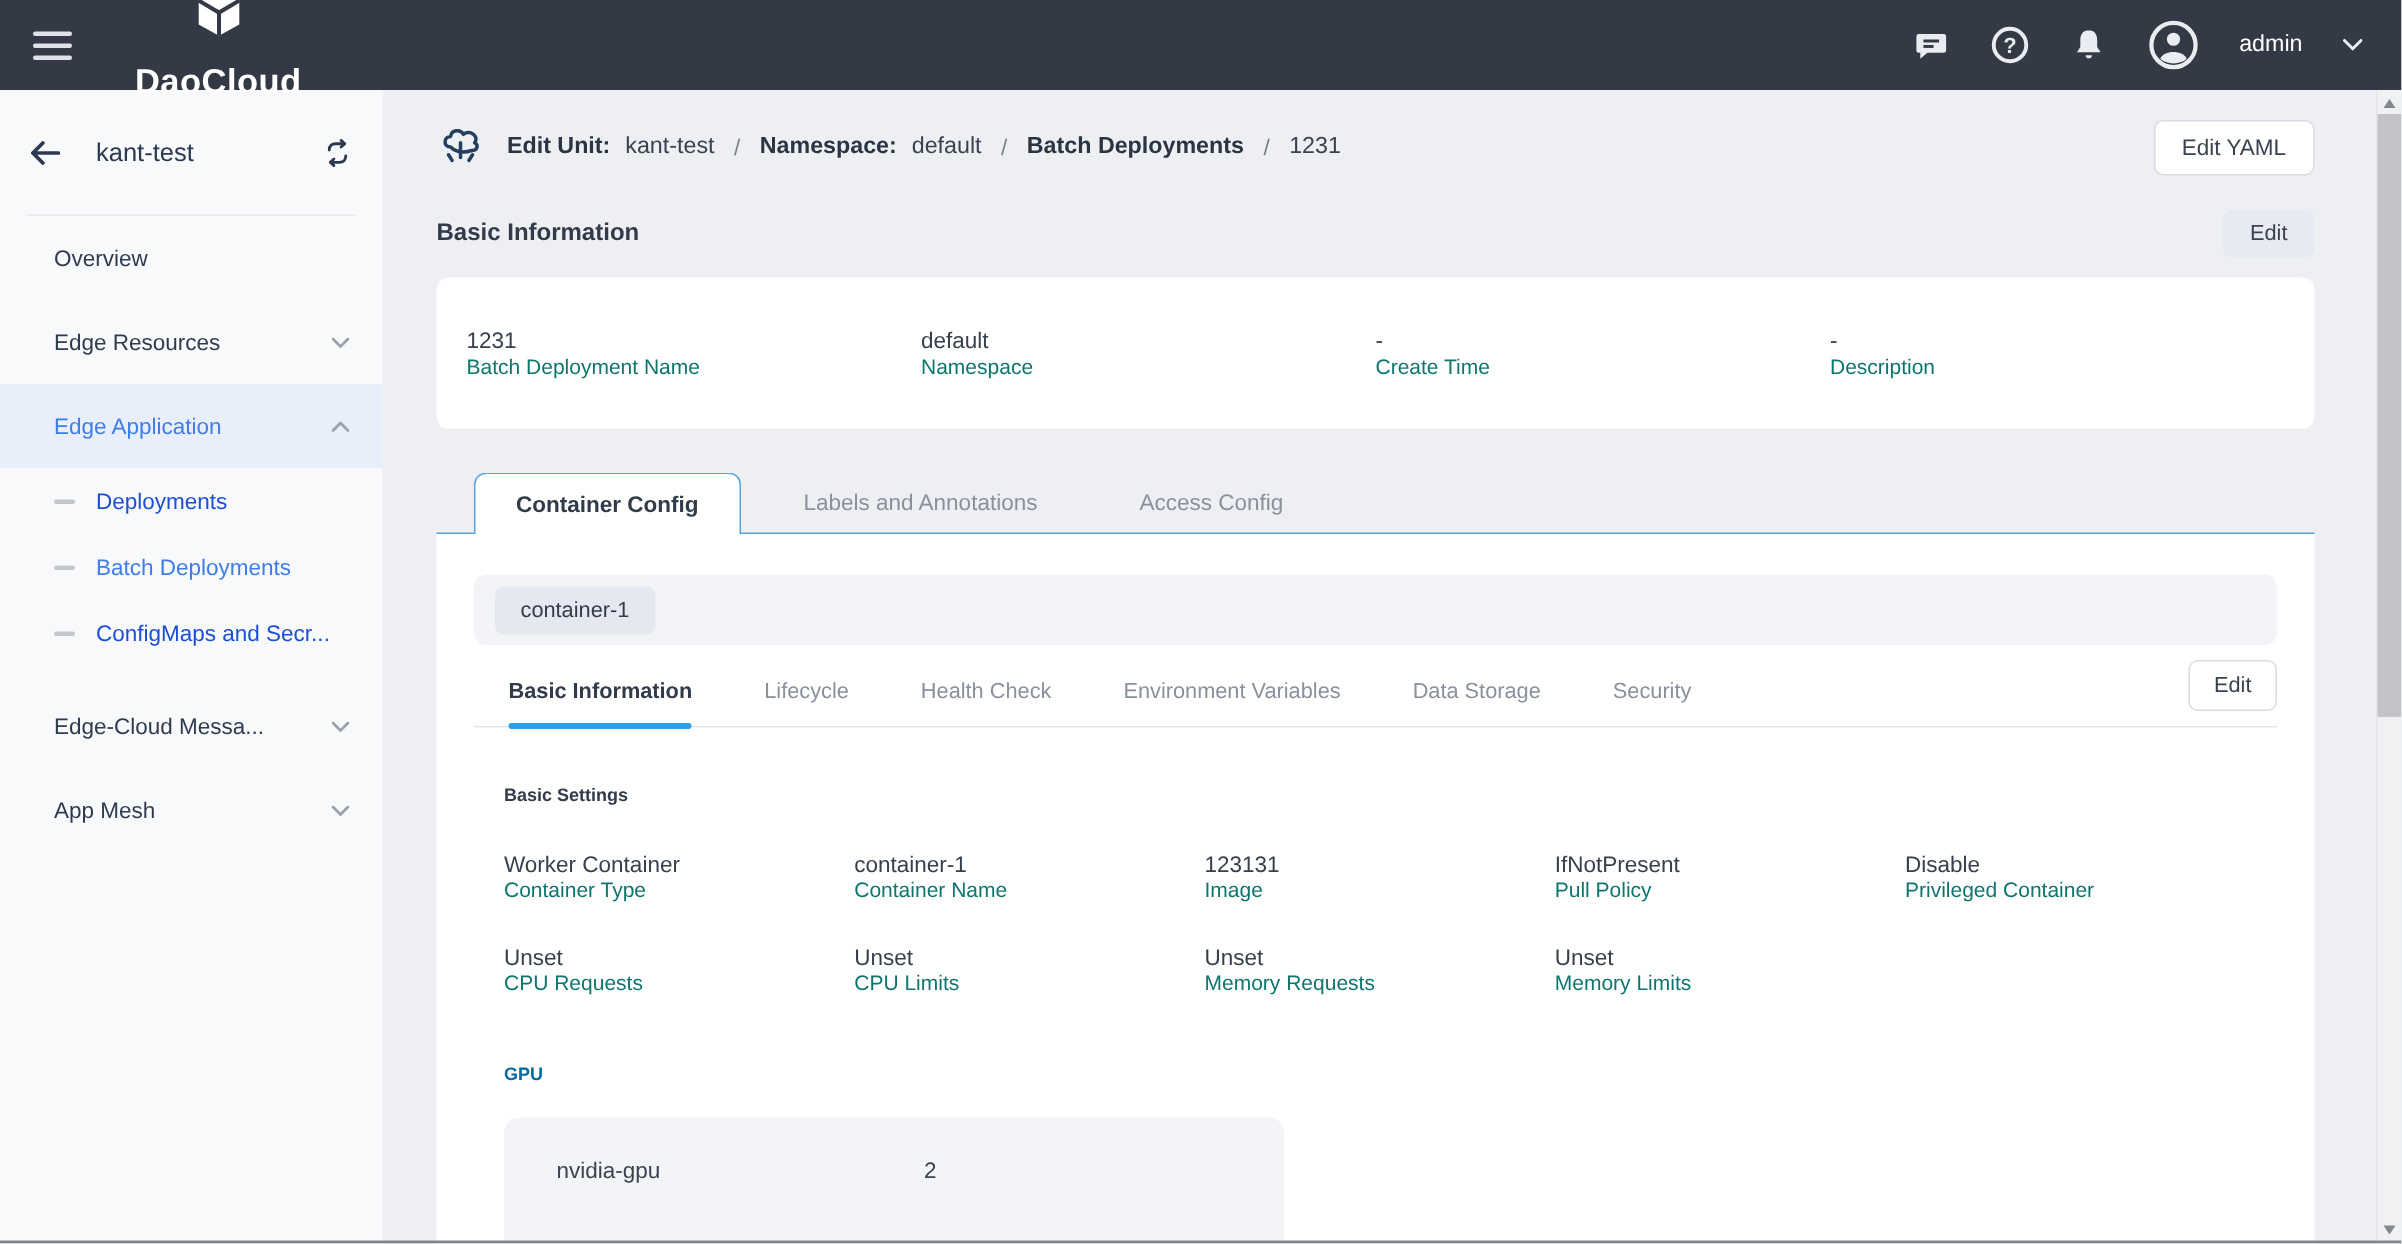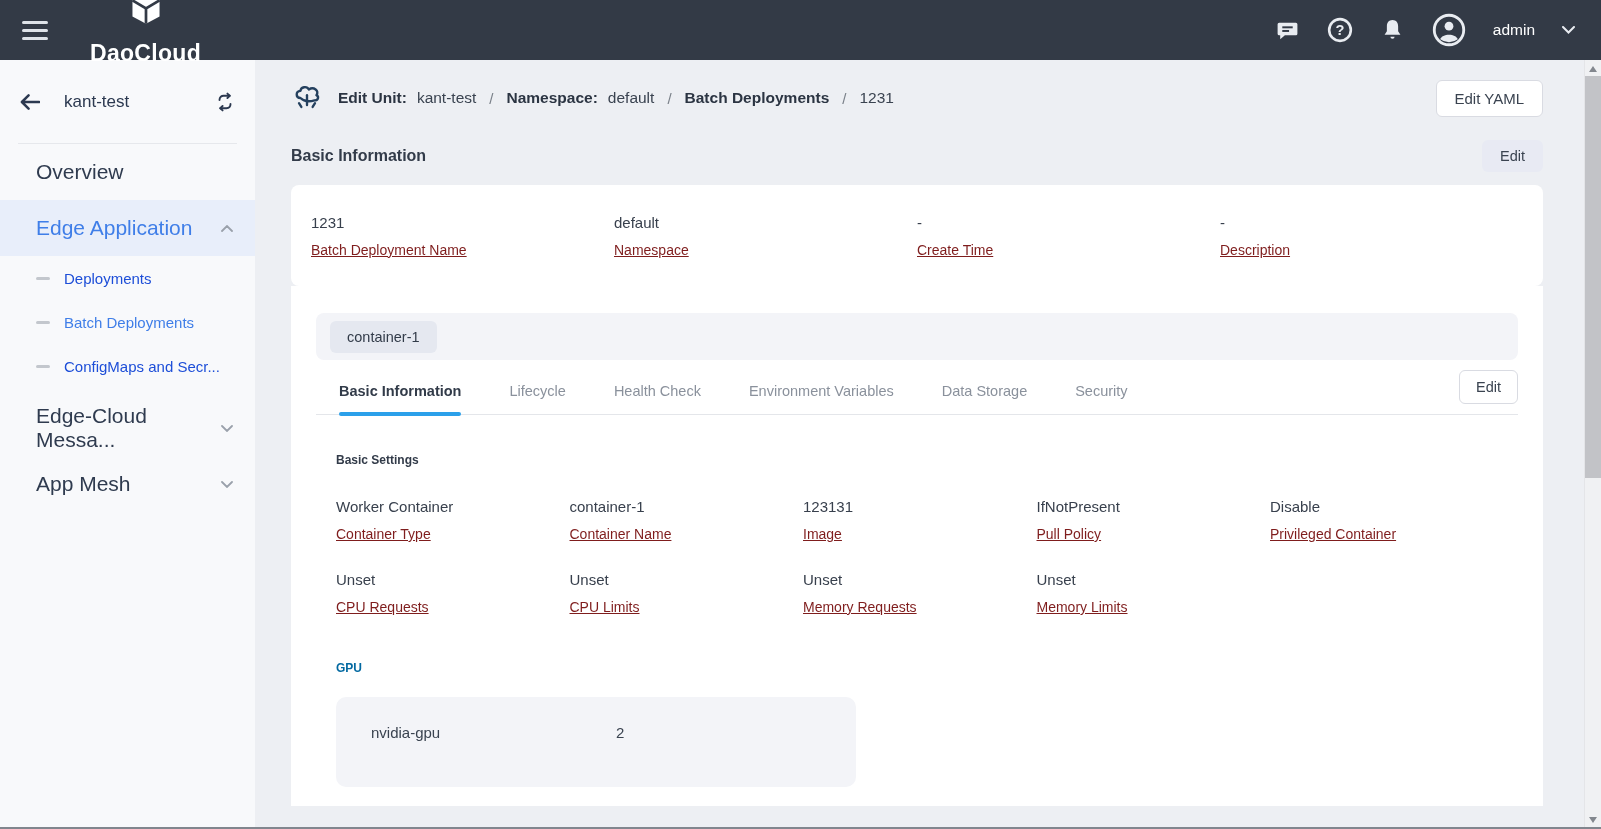--- a/index.html
+++ b/index.html
@@ -18,21 +18,21 @@
   .tb-icon { display:flex; align-items:center; cursor:pointer; }
   .tb-user { color:#ffffff; font-size:15.5px; cursor:pointer; }
   .tb-chev { display:flex; align-items:center; cursor:pointer; }
 
   
   .sidebar { position:absolute; top:60px; left:0; bottom:0; width:255px; background:#f8f9fb; z-index:10; }
   .side-head { height:84px; display:flex; align-items:center; padding:0 20px; position:relative; }
   .side-head::after { content:""; position:absolute; left:18px; right:18px; bottom:0; height:1px; background:#e6e8ec; }
   .side-title { margin-left:24px; font-size:17px; font-weight:500; color:#2c3950; }
   .side-refresh { margin-left:auto; display:flex; align-items:center; cursor:pointer; }
-  .nav-item { height:56px; display:flex; align-items:center; padding:0 22px 0 36px; font-size:21px; color:#2f3b4f; cursor:pointer; }
+  .nav-item { height:56px; display:flex; align-items:center; padding:0 22px 0 36px; font-size:15px; color:#2f3b4f; cursor:pointer; }
   .nav-item .chev { margin-left:auto; display:flex; }
   .nav-item.active { background:#e8eefa; color:#3f7ee8;justify-content:center; }
   .nav-sub { height:44px; display:flex; align-items:center; padding-left:36px; font-size:15px; color:#1d4ed8; cursor:pointer; }
   .nav-sub .dash { width:14px; height:3px; border-radius:2px; background:#c3c7cd; margin-right:14px; flex:none; }
   .nav-sub.active { color:#3f7ee8; }
   .nav-gap { height:12px; }
 
   
   .main { position:absolute; left:255px; top:60px; right:0; bottom:0; background:#edeff3; overflow:hidden; }
   .main-inner { margin:0 58px 0 36px; }
@@ -43,21 +43,21 @@
   .crumb-val { font-size:15.5px; color:#3a4350; margin-left:10px; }
   .crumb-sep { color:#7a8089; margin:0 13px; font-size:15px; }
   .btn-outline { margin-left:auto; background:#fff; border:1px solid #d9dbe2; border-radius:6px; padding:9px 18px; font-size:15px; color:#3a4350; }
 
   .section-row { display:flex; align-items:center; margin-top:4px; }
   .section-title { font-weight:700; font-size:16px; color:#323b49; }
   .btn-soft { margin-left:auto; background:#e8eaf3; border:none; border-radius:6px; padding:8px 18px; font-size:14.5px; color:#3a4350; }
 
   .info-card { margin-top:13px; background:#fff; border-radius:8px; height:101px; display:grid; grid-template-columns:repeat(4,1fr); align-content:center; padding:0 20px; }
   .field .val { font-size:15px; color:#38404d; font-weight:500; }
-  .field .lab { margin-top:11px; font-size:14px; color:#7f1d1d;text-decoration:underline; }
+  .field .lab { font-size:14px; color:#0f766e; }
 
   .tabs { margin-top:29px; display:flex; align-items:flex-end; height:41px; position:relative; }
   .tabs::after { content:""; position:absolute; left:0; right:0; bottom:0; height:1px; background:#54a5dc; }
   .tab { height:41px; line-height:41px; font-size:15px; color:#8a919c; cursor:pointer; padding:0 26px; }
   .tab.active { margin-left:25px; padding:0 27px; background:#fff; border:1px solid #54a5dc; border-bottom:none; border-radius:8px 8px 0 0; color:#323b49; font-weight:700; position:relative; z-index:2; }
   .tab.plain { margin-left:16px; }
 
   .panel { background:#fff; min-height:520px; padding:27px 25px 0; }
   .chip-strip { background:#f3f4f8; border-radius:8px; height:47px; display:flex; align-items:center; padding-left:14px; }
   .chip { background:#e5e8f0; border-radius:6px; padding:8px 17px; font-size:14.5px; color:#323b49; cursor:pointer; }
@@ -153,20 +153,28 @@
         <path d="M4.5 8 C4.5 5 6.5 3.8 8.6 3.8 H14.6"></path>
           <path d="M12.4 1.6 L14.8 3.8 L12.4 6"></path>
         <path d="M15.5 12 C15.5 15 13.5 16.2 11.4 16.2 H5.4"></path>
           <path d="M7.6 18.4 L5.2 16.2 L7.6 14"></path>
       </svg>
     </span>
   </div>
   <nav>
     <div class="nav-item">
       <span>Overview</span>
+    </div>
+    <div class="nav-item">
+      <span>Edge Resources</span>
+      <span class="chev">
+        <svg width="12" height="7" viewBox="0 0 12 7">
+            <polyline points="1,1 6,6 11,1" fill="none" stroke="#9aa1ab" stroke-width="1.8" stroke-linecap="round"></polyline>
+          </svg>
+      </span>
     </div>
     <div class="nav-item active">
       <span>Edge Application</span>
       <span class="chev">
         <svg width="12" height="7" viewBox="0 0 12 7">
             <polyline points="1,6 6,1 11,6" fill="none" stroke="#9aa1ab" stroke-width="1.8" stroke-linecap="round"></polyline>
           </svg>
       </span>
     </div>
     <div class="nav-sub">
@@ -242,20 +250,25 @@
       <div class="field">
         <div class="val">-</div>
         <div class="lab">Create Time</div>
       </div>
       <div class="field">
         <div class="val">-</div>
         <div class="lab">Description</div>
       </div>
     </div>
 
+    <div class="tabs">
+      <div class="tab active">Container Config</div>
+      <div class="tab plain">Labels and Annotations</div>
+      <div class="tab plain">Access Config</div>
+    </div>
 
     <div class="panel">
       <div class="chip-strip">
         <span class="chip">container-1</span>
       </div>
 
       <div class="subtabs">
         <span class="subtab active">Basic Information</span>
         <span class="subtab">Lifecycle</span>
         <span class="subtab">Health Check</span>

